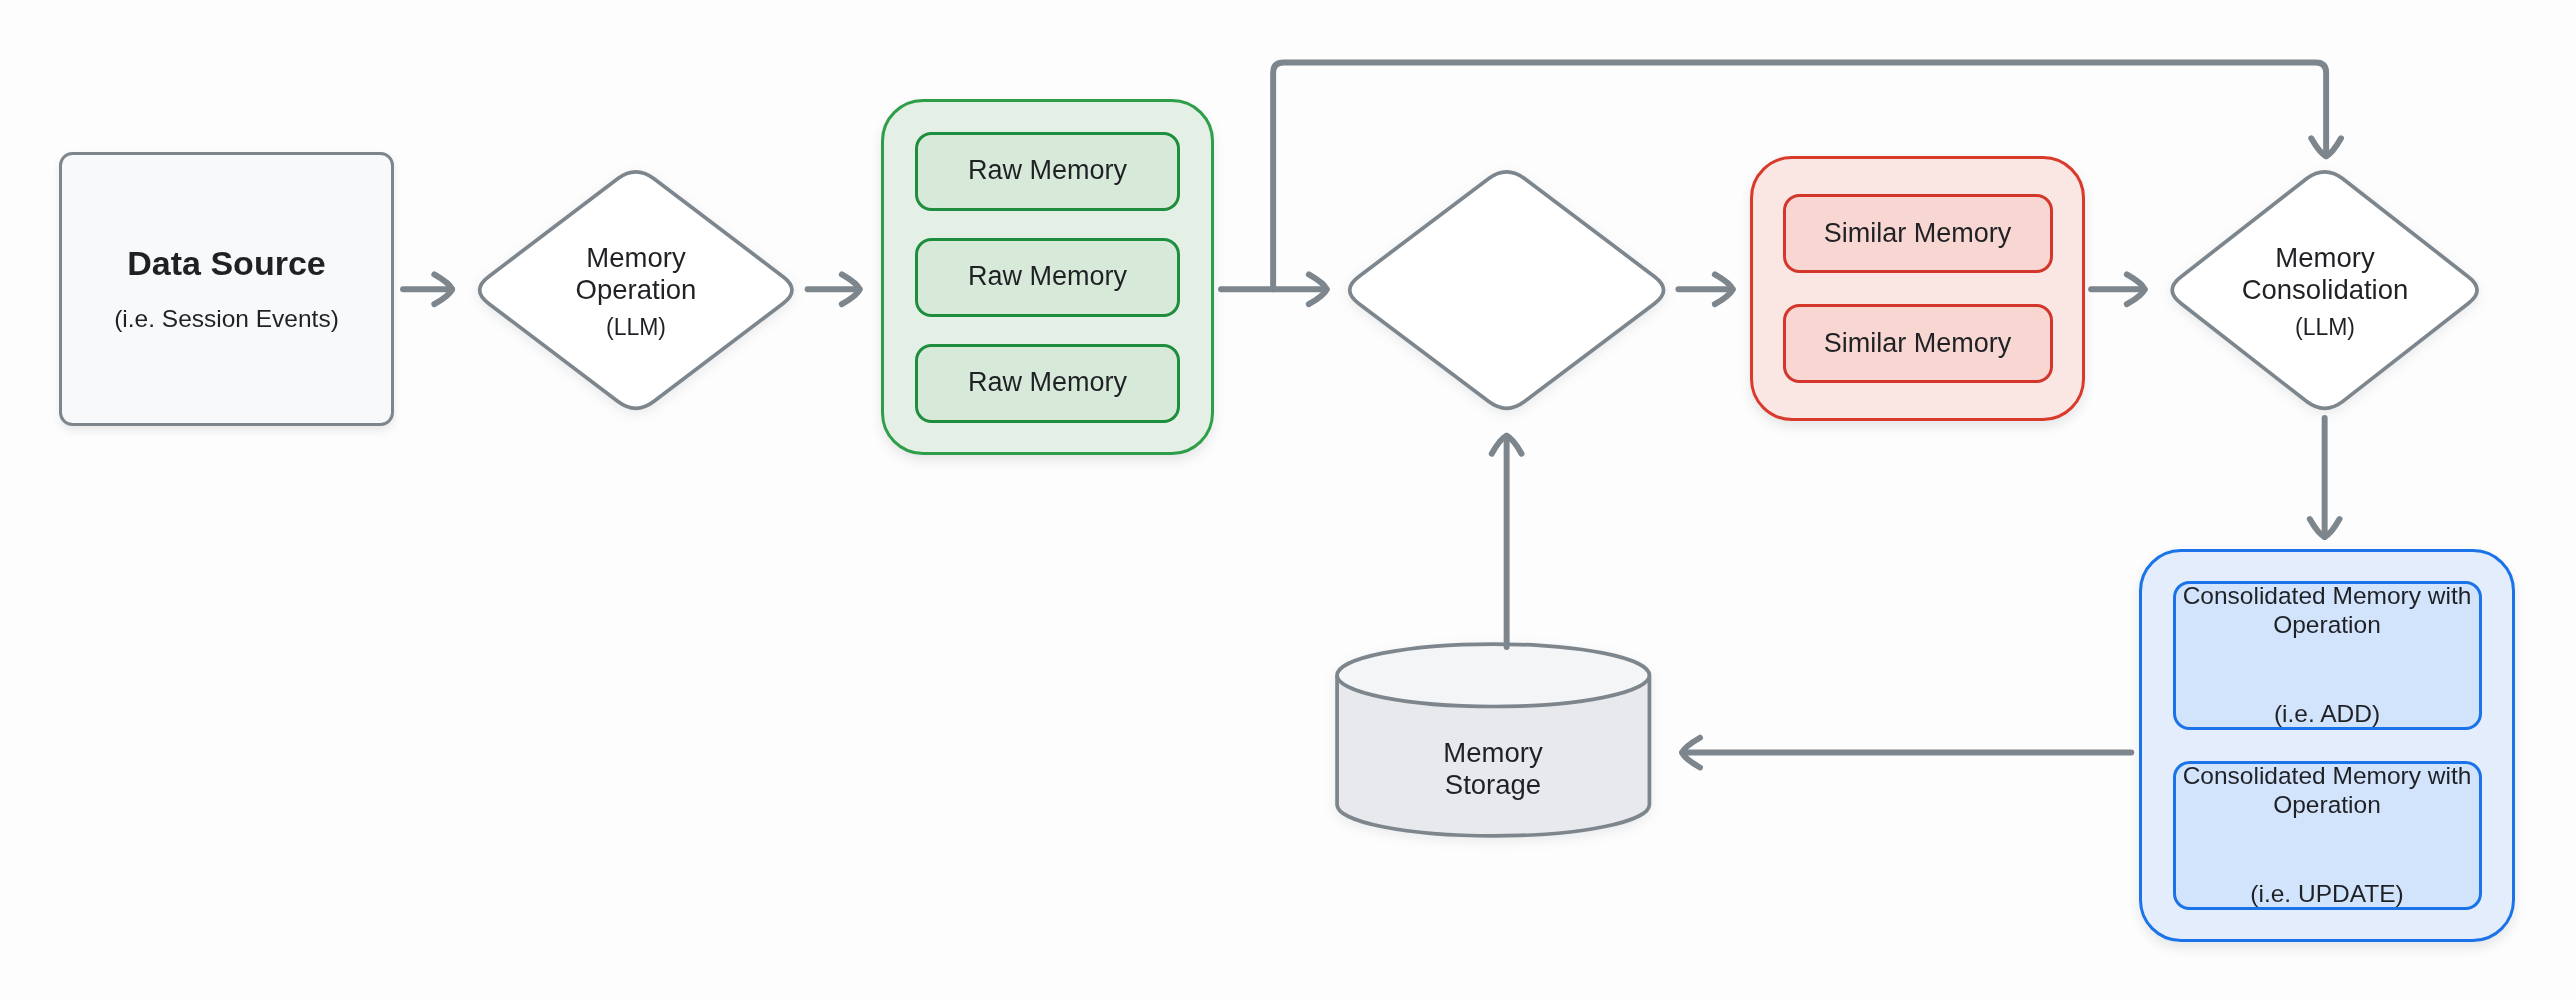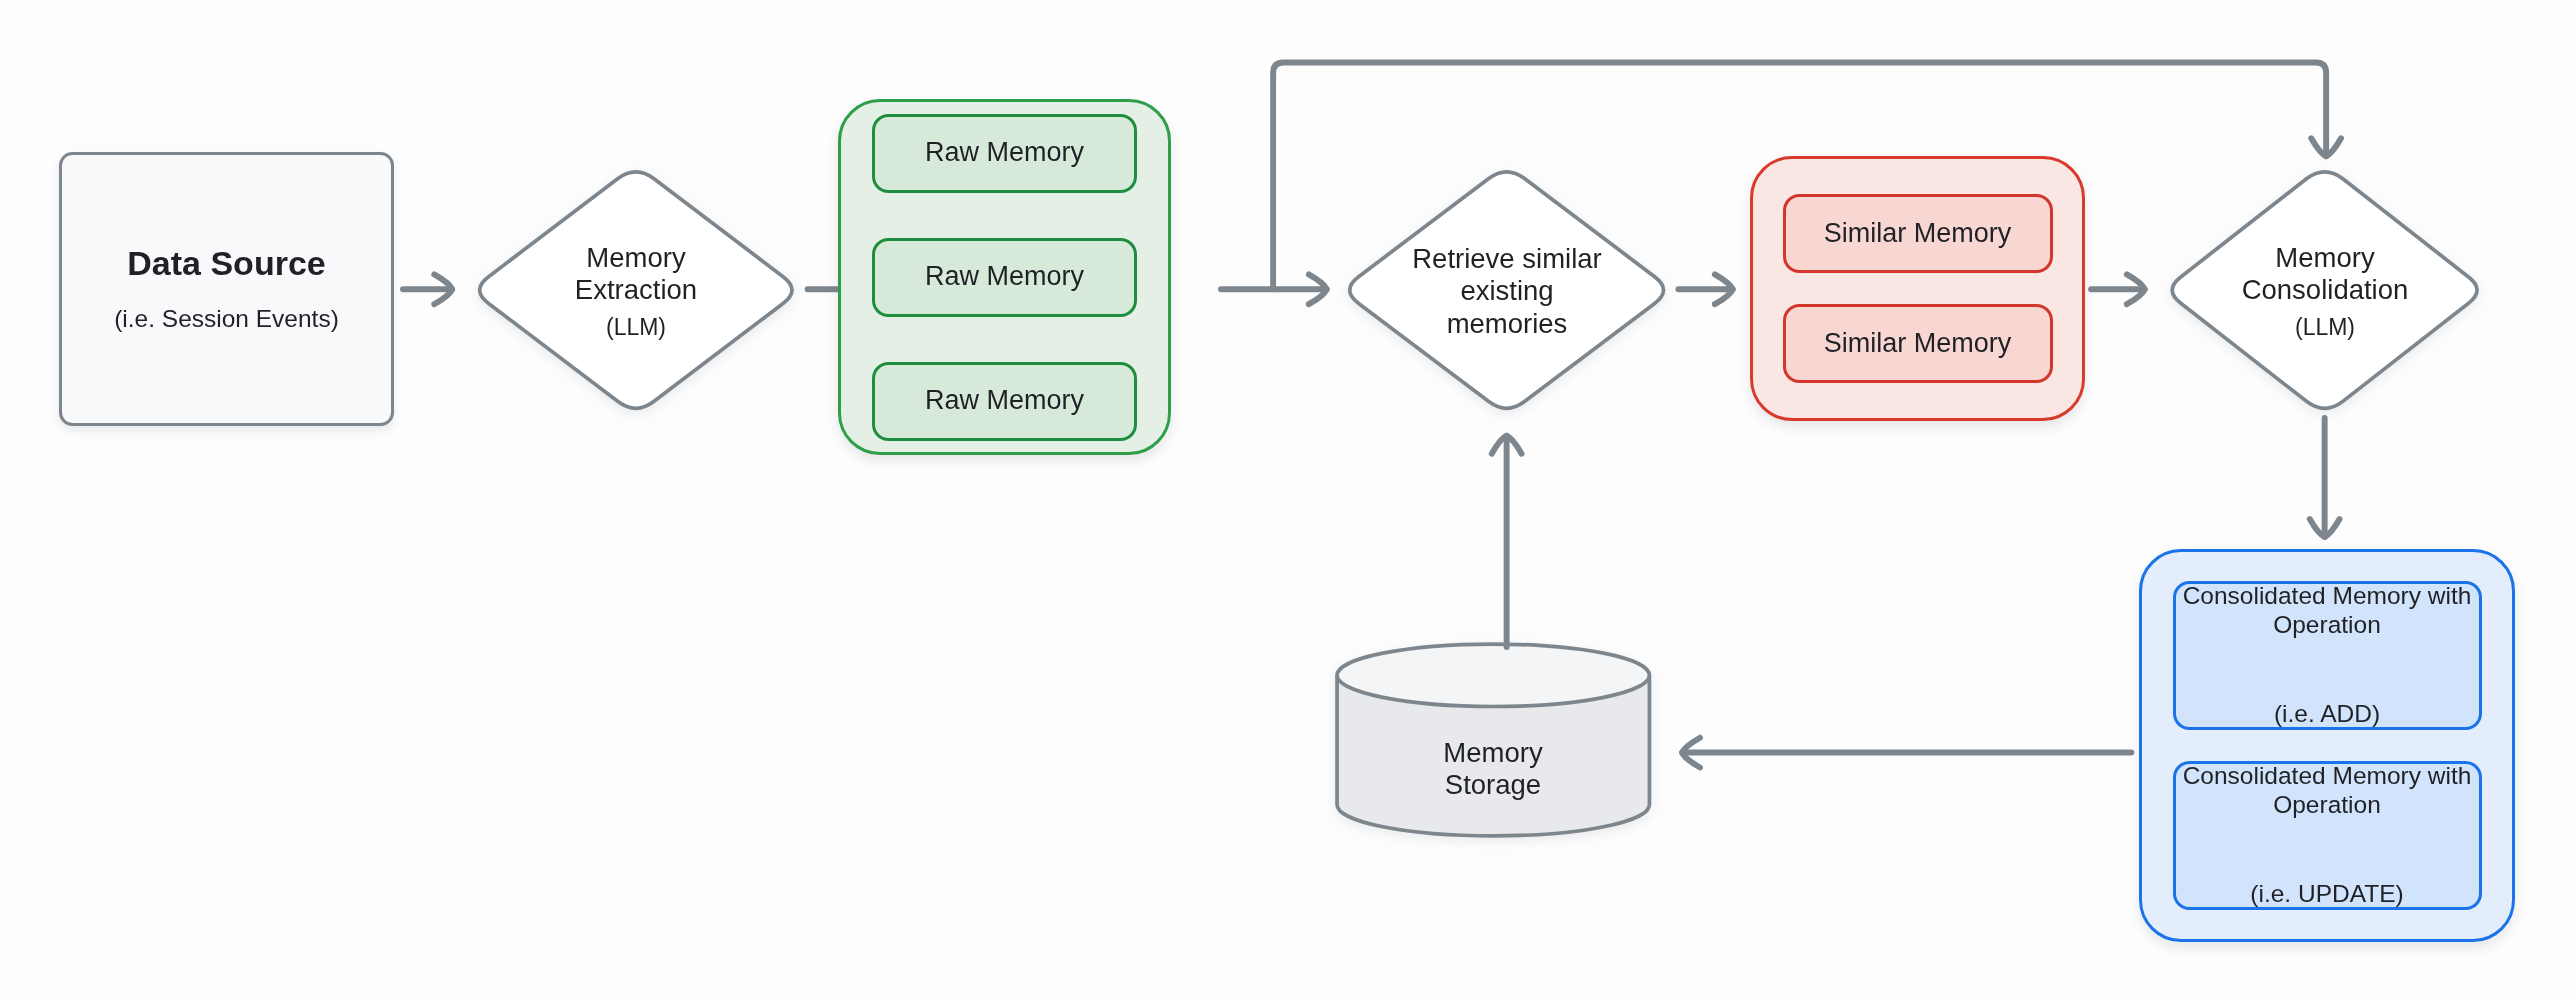--- a/index.html
+++ b/index.html
@@ -33,21 +33,21 @@
   }
   .flow-box .t{font-size:34px;font-weight:700;line-height:1.1;}
   .flow-box .s{font-size:24.5px;margin-top:22px;}
 
   .group{
     border-radius:42px;
     display:flex;flex-direction:column;align-items:center;justify-content:center;
     box-shadow:0 6px 12px rgba(60,64,67,.12);
   }
   .group-green{
-    left:838px;top:99px;width:333px;height:356px;gap:45px;
+    left:881px;top:99px;width:333px;height:356px;gap:27px;
     background:var(--green_fill,#E4F0E5);
     border:3px solid var(--green_border,#2E9E49);
   }
   .group-red{
     left:1750px;top:156px;width:335px;height:265px;gap:31px;
     background:var(--red_fill,#FAE6E3);
     border:3px solid var(--red_border,#D93A2B);
   }
   .group-blue{
     left:2139px;top:549px;width:376px;height:393px;gap:31px;
@@ -106,27 +106,24 @@
     <path class="arrow" marker-end="url(#ah)" d="M 2866 1012 L 2262 1012"></path>
     <path class="arrow" marker-end="url(#ah)" d="M 2026 870 L 2026 586"></path>
   </svg>
 
   <div class="abs flow-box">
     <div class="t">Data Source</div>
     <div class="s">(i.e. Session Events)</div>
   </div>
 
   <div class="label label-extraction">
-    <div>Memory Extraction</div>
+    <div>Memory Operation</div>
     <div class="s">(LLM)</div>
   </div>
 
-  <div class="label label-retrieve">
-    <div>Retrieve similar existing memories</div>
-  </div>
 
   <div class="label label-consolidation">
     <div>Memory Consolidation</div>
     <div class="s">(LLM)</div>
   </div>
 
   <div class="abs group group-green">
     <div class="item item-green">
       <div>Raw Memory</div>
     </div>

